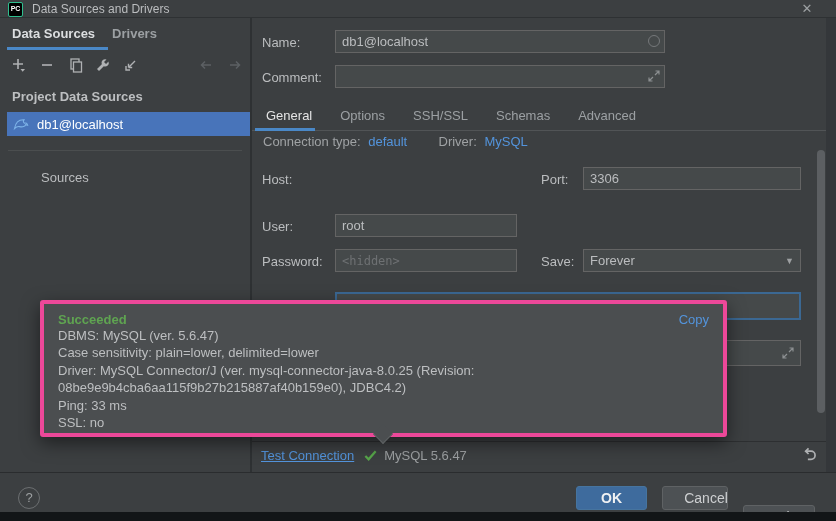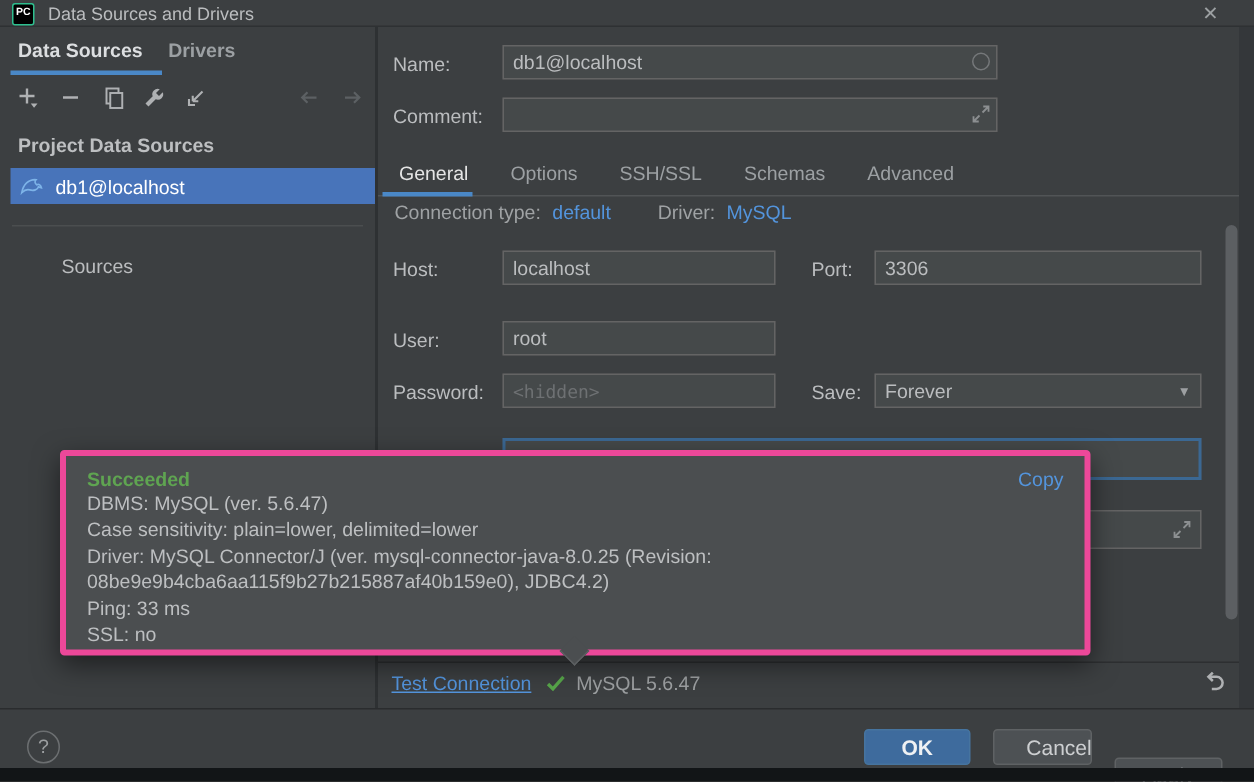--- a/index.html
+++ b/index.html
@@ -205,21 +205,20 @@
 
     <div class="conn-row">
       <span class="dim">Connection type:</span>
       <span class="link" style="margin-left:4px;">default</span>
       <span style="display:inline-block; width:24px;"></span>
       <span class="dim">Driver:</span>
       <span class="link" style="margin-left:4px;">MySQL</span>
     </div>
 
     <div class="flabel" style="left:10px; top:154px;">Host:</div>
-    <input class="fld" style="left: 83px; top: 149px; width: 182px; height: 23px;" value="localhost">
     <div class="flabel" style="left:289px; top:154px;">Port:</div>
     <input class="fld" style="left: 331px; top: 149px; width: 218px; height: 23px;" value="3306">
 
     <div class="flabel" style="left:10px; top:201px;">User:</div>
     <input class="fld" style="left: 83px; top: 196px; width: 182px; height: 23px;" value="root">
 
     <div class="flabel" style="left:10px; top:236px;">Password:</div>
     <input class="fld" style="left: 83px; top: 231px; width: 182px; height: 23px;" placeholder="&lt;hidden&gt;">
     <div class="flabel" style="left:289px; top:236px;">Save:</div>
     <div class="combo" style="left:331px; top:231px; width:218px; height:23px;">

